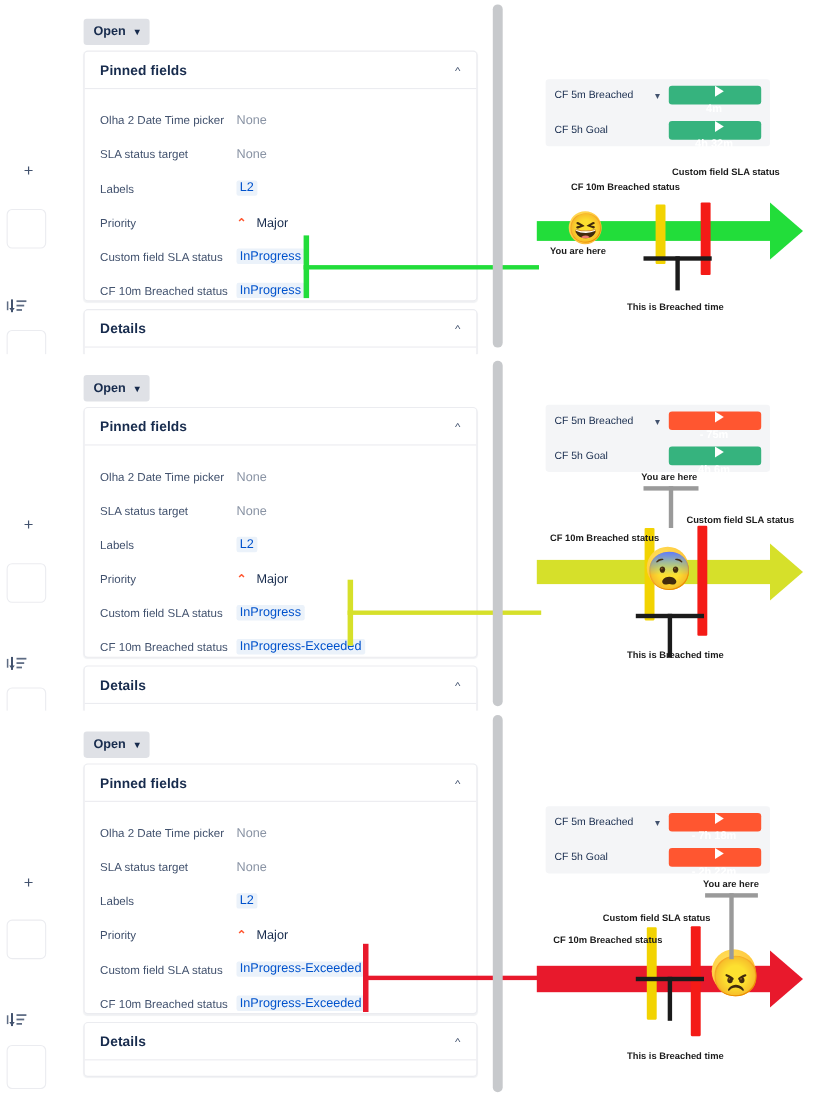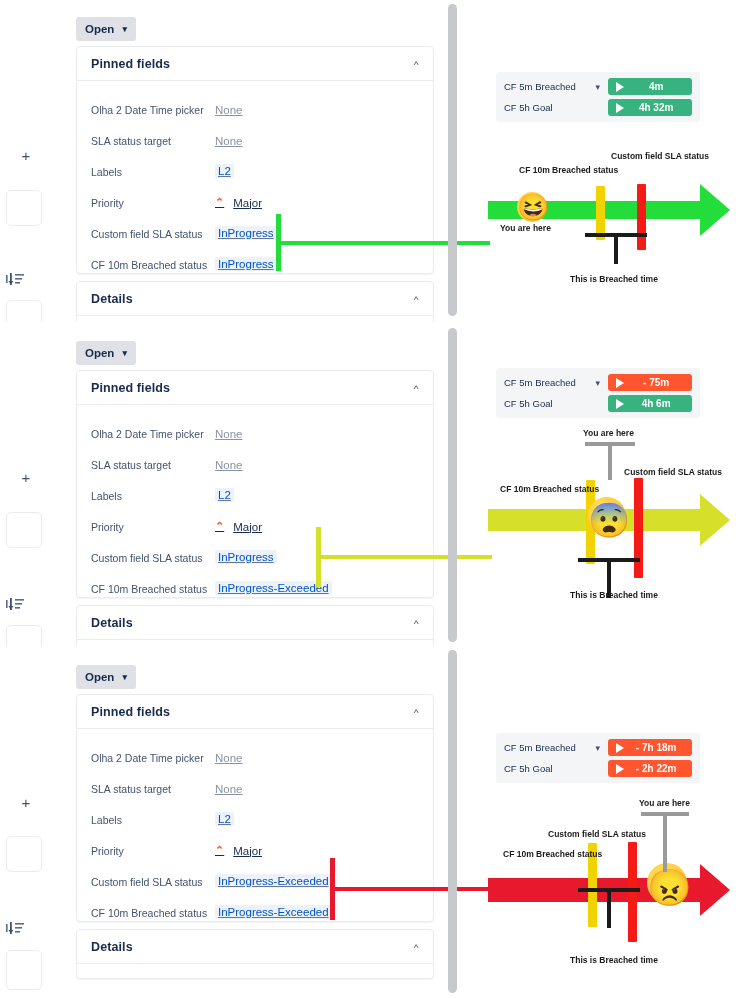--- a/index.html
+++ b/index.html
@@ -53,45 +53,45 @@
   }
   .card-head .t { font-size: 12.5px; font-weight: 700; color: #172B4D; letter-spacing: .1px;}
   .card-head .caret { font-size: 10px; color: #42526E; transform: scaleY(.75);}
   .card-body { padding: 4px 0 6px 0; }
 
   .frow {
     display: flex; align-items: flex-end;
     height: 31px; padding: 0 14px;
   }
   .fkey { width: 124px; font-size: 10.5px; color: #42526E; flex: 0 0 124px; }
-  .fval { font-size: 11.5px; color: #6B778C; display:flex; align-items:center; gap:9px;text-decoration:underline;}
+  .fval { font-size: 11.5px; color: #6B778C; display:flex; align-items:center; gap:9px;}
   .fval.none { color: #8993A4; }
   .link-lozenge {
     background: #EBF2FA; color: #0052CC;
     border-radius: 2px; padding: 1px 3px; font-size: 11.5px;
   }
   .prio-icon { color: #FF5630; font-size: 11px; font-weight: 700; }
 
   
   .scrollbar {
     position: absolute; width: 9px; background: #C7C9CC; border-radius: 5px;
   }
 
   
   .sla-panel {
     position: absolute; background: #F4F5F7; border-radius: 3px;
-    padding: 6px 8px; display: flex; flex-direction: column; gap: 4px;
+    padding: 6px 8px; display: flex; flex-direction: column; gap: 15px;
   }
   .sla-row { display: flex; align-items: center; }
   .sla-name { font-size: 9.5px; color: #172B4D; width: 88px; }
   .sla-chev { font-size: 9px; color: #42526E; width: 22px; text-align:center;}
   .sla-badge {
     width: 88px; height: 17px; border-radius: 3px;
     display: flex; align-items: center; gap: 6px;
-    padding-left: 8px; color: #fff; font-size: 10px; font-weight: 700;
+    padding-left: 8px; color: #fff; font-size: 10px; font-weight: 700; flex-direction: column;
   }
   .sla-badge .play {
     width: 0; height: 0; border-left: 8px solid #fff;
     border-top: 5px solid transparent; border-bottom: 5px solid transparent;
   }
   .sla-badge .val { flex: 1; text-align: center; padding-right: 10px; }
   .tl-bar { position: absolute; }
   .tl-head {
     position: absolute; width: 0; height: 0;
     border-top: 26px solid transparent; border-bottom: 26px solid transparent;

